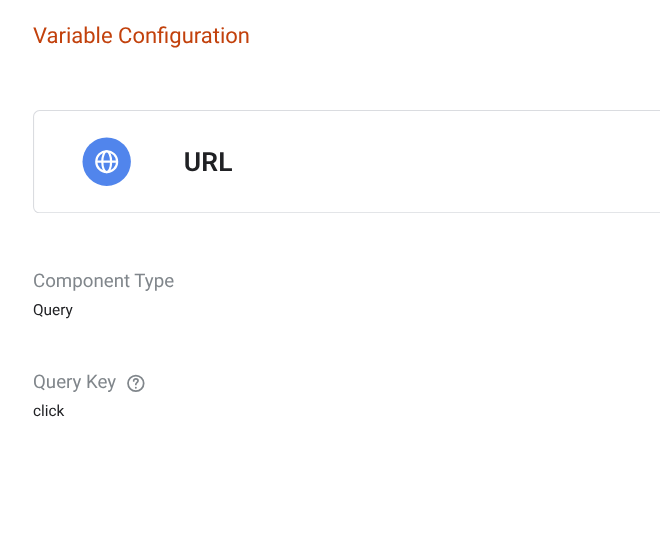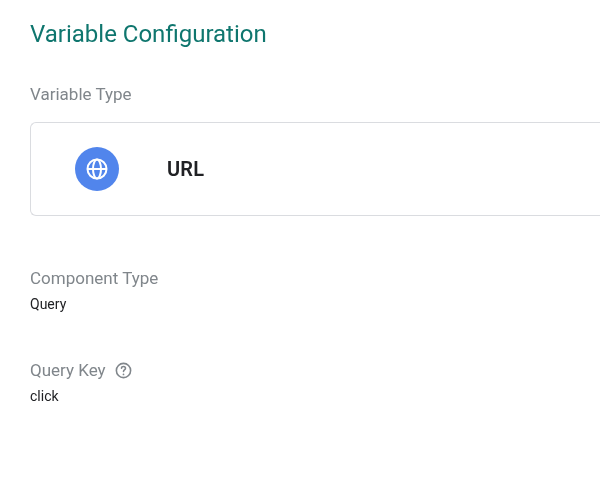--- a/index.html
+++ b/index.html
@@ -8,25 +8,25 @@
       height: 504px;
       font-family: 'Google Sans', Roboto, Arial, sans-serif;
       background: #fff;
       color: #202124;
       overflow: hidden;
     }
     .container {
       padding: 20px 0 0 30px;
     }
     .page-title {
-      font-size: 24px;
+      font-size: 20px;
       font-weight: 400;
-      color: #0f766e;
+      color: #c2410c;
       letter-spacing: 0;
-      margin-bottom: 36px;
+      margin-bottom: 56px;
     }
     .field-label {
       font-size: 17px;
       color: #80868b;
       font-weight: 400;
       margin-bottom: 18px;
       display: flex;
       align-items: center;
       gap: 8px;
     }
@@ -49,21 +49,21 @@
       height: 44px;
       border-radius: 50%;
       background: #5185ec;
       display: flex;
       align-items: center;
       justify-content: center;
       flex-shrink: 0;
     }
     .icon-circle svg { display: block; }
     .type-name {
-      font-size: 20px;
+      font-size: 24px;
       font-weight: 600;
       color: #202124;
       letter-spacing: 0.2px;
     }
     .field-value {
       font-size: 14px;
       color: #202124;
       font-weight: 400;
       margin-top: -10px;
     }
@@ -78,21 +78,20 @@
       cursor: pointer;
     }
     .help-icon svg { display: block; }
   </style>
 </head>
 <body>
 
 <div class="container">
   <h1 class="page-title">Variable Configuration</h1>
 
-  <div class="field-label">Variable Type</div>
 
   <div class="type-card">
     <span class="icon-circle">
       <svg width="24" height="24" viewBox="0 0 24 24" fill="none">
         <circle cx="12" cy="12" r="9.5" stroke="#fff" stroke-width="2"></circle>
         <ellipse cx="12" cy="12" rx="4" ry="9.5" stroke="#fff" stroke-width="2"></ellipse>
         <line x1="2.5" y1="12" x2="21.5" y2="12" stroke="#fff" stroke-width="2"></line>
       </svg>
     </span>
     <span class="type-name">URL</span>

